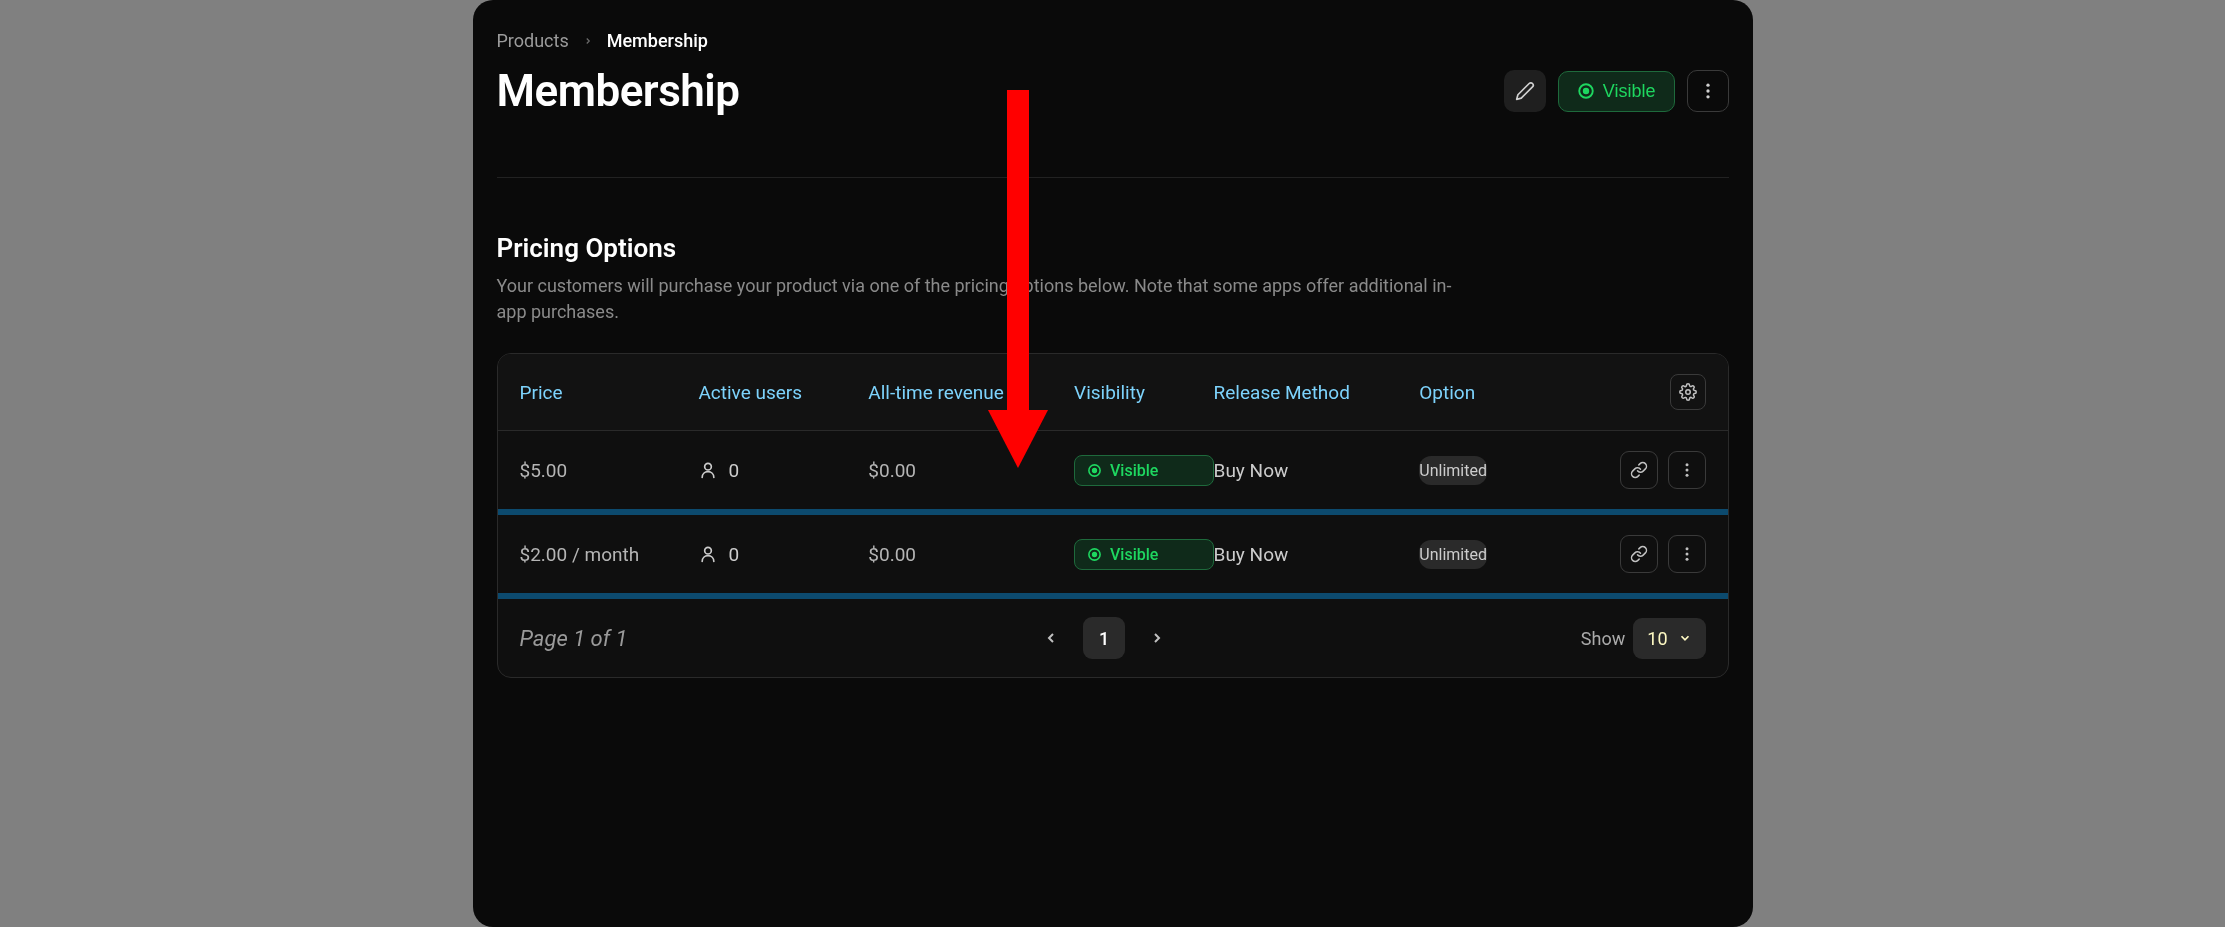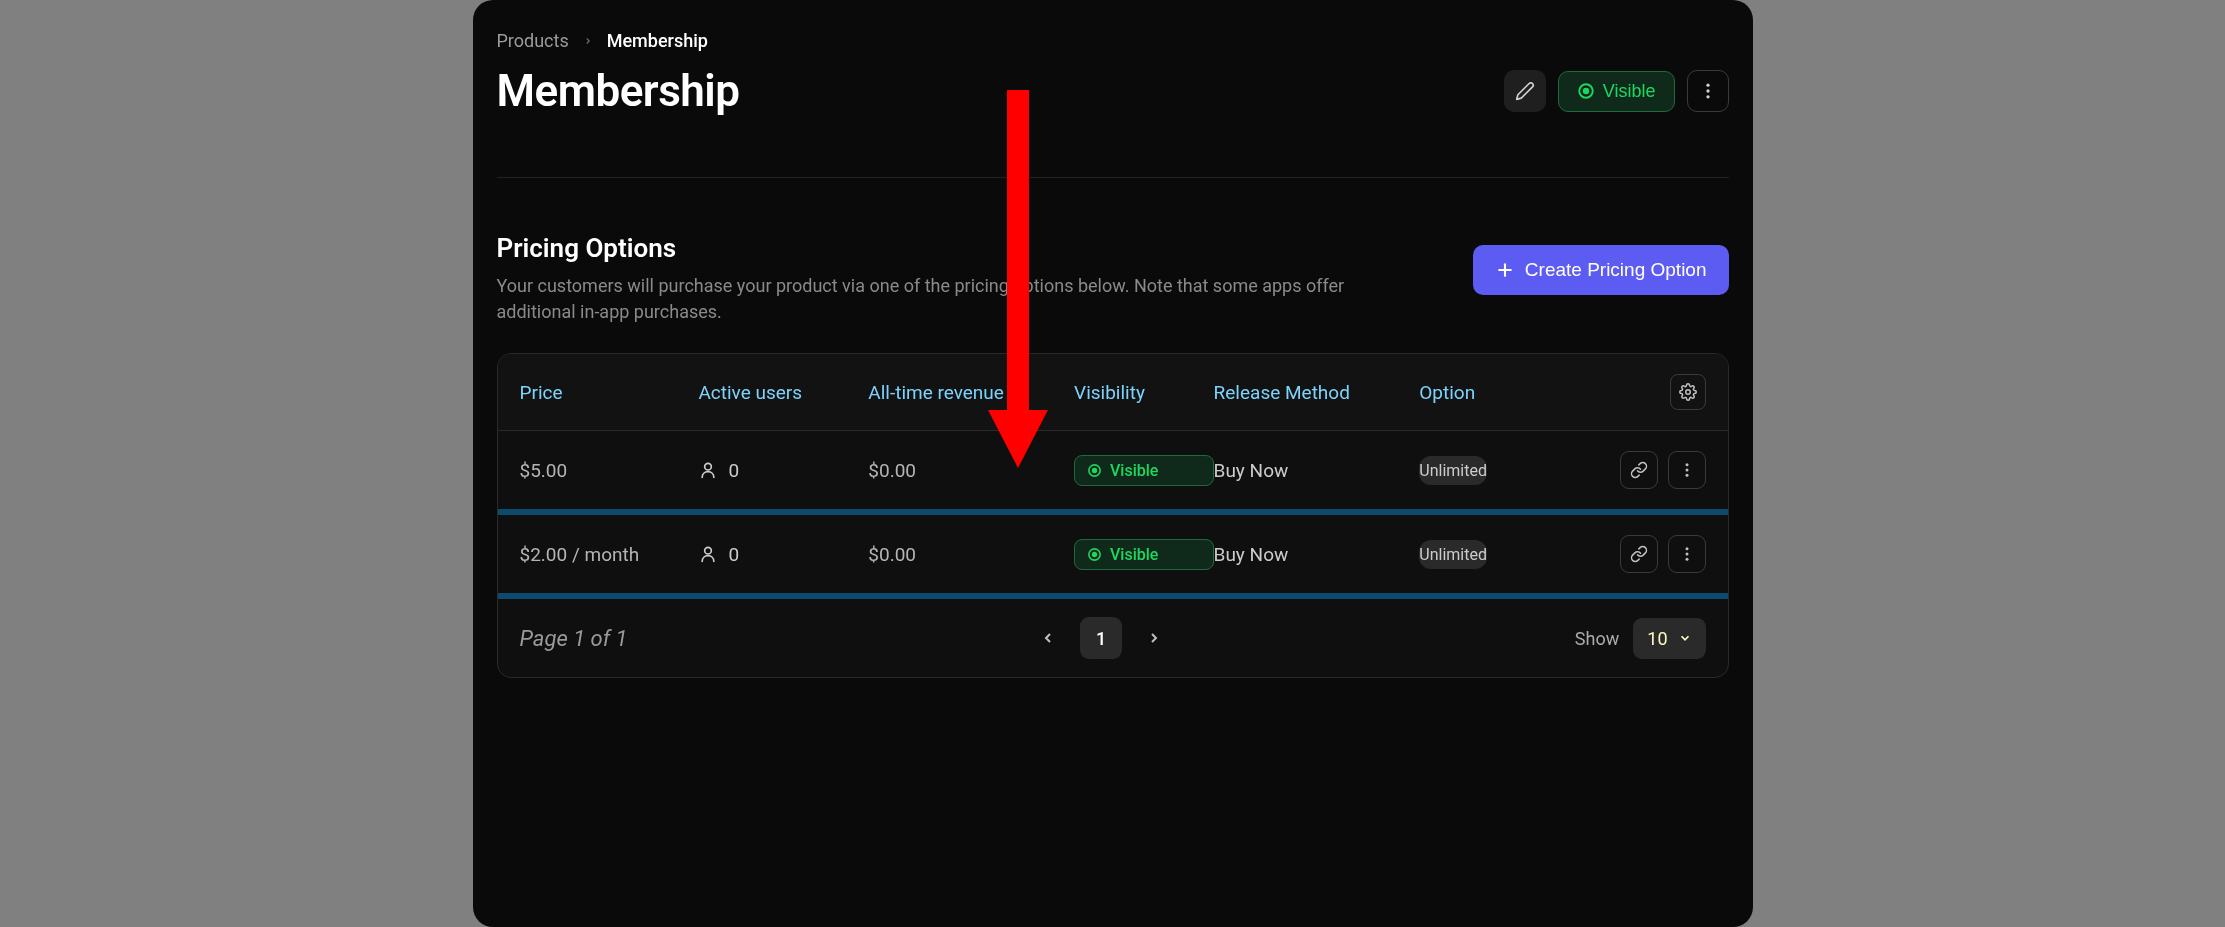--- a/index.html
+++ b/index.html
@@ -219,21 +219,21 @@
     border-radius: 9px;
     display: flex;
     align-items: center;
     justify-content: center;
     font-size: 18px;
     font-weight: 500;
   }
   .show-group {
     display: flex;
     align-items: center;
-    gap: 14px;
+    gap: 8px;
   }
   .show-label { color: #aaaaaa; font-size: 18px; }
   .show-select {
     background: #2a2a2a;
     color: #fef9c3;
     border: none;
     border-radius: 9px;
     padding: 10px 14px;
     font-size: 18px;
     display: flex;
@@ -295,29 +295,20 @@
     </div>
   </div>
 
   <div class="divider"></div>
 
   <div class="section-head">
     <div>
       <div class="section-title">Pricing Options</div>
       <div class="section-desc">Your customers will purchase your product via one of the pricing options below. Note that some apps offer additional in-app purchases.</div>
     </div>
-    <button class="create-btn">
-      <span>
-        <svg width="20" height="20" viewBox="0 0 24 24" fill="none" stroke="currentColor" stroke-width="2.5" stroke-linecap="round">
-            <line x1="12" y1="5" x2="12" y2="19"></line>
-            <line x1="5" y1="12" x2="19" y2="12"></line>
-          </svg>
-      </span>
-      <span>Create Pricing Option</span>
-    </button>
   </div>
 
   <div class="table">
     <div class="table-header">
       <div class="th">Price</div>
       <div class="th">Active users</div>
       <div class="th">All-time revenue</div>
       <div class="th">Visibility</div>
       <div class="th">Release Method</div>
       <div class="th">Option</div>

